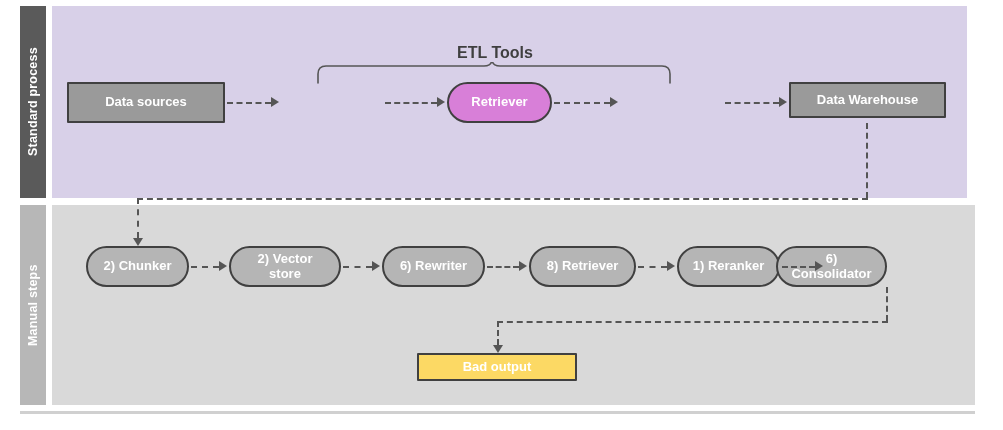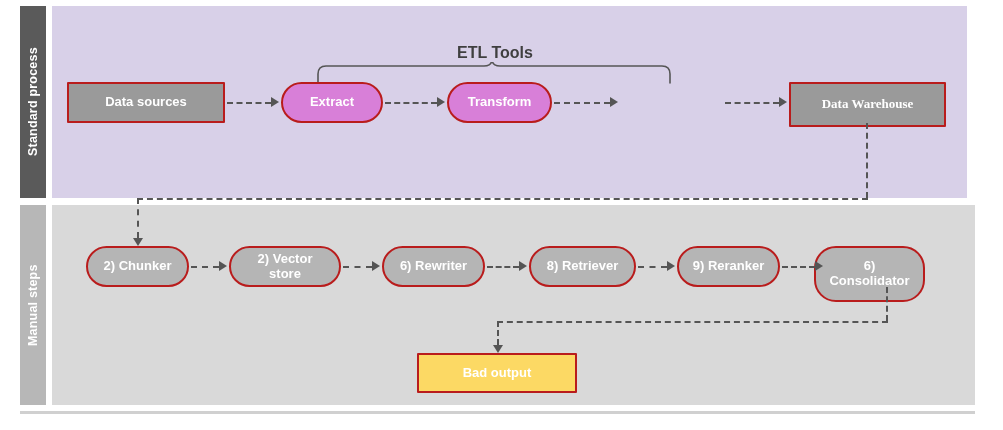--- a/index.html
+++ b/index.html
@@ -18,21 +18,21 @@
   #lane-bottom-label{left:20px;top:205px;width:26px;height:200px;background:#b7b7b7;}
   #lane-top-body{position:absolute;left:52px;top:6px;width:915px;height:192px;background:#d8d0e8;}
   #lane-bottom-body{position:absolute;left:52px;top:205px;width:923px;height:200px;background:#d9d9d9;}
   #bottom-rule{position:absolute;left:20px;top:411px;width:955px;height:3px;background:#d0d0d0;}
 
   
   .node{
     position:absolute;box-sizing:border-box;
     display:flex;align-items:center;justify-content:center;text-align:center;
     color:#ffffff;font-weight:bold;font-size:13px;line-height:1.15;
-    border:2px solid #b91c1c;
+    border:2px solid #404040;
   }
   .rect{border-radius:1px;}
   .pill{border-radius:22px;}
   .grey{background:#9a9a9a;}
   .pink{background:#d87fd8;}
   .mgrey{background:#b5b5b5;}
   .yellow{background:#fcd964;}
 
   
   .hline{position:absolute;height:0;border-top:2px dashed #555;}
@@ -70,26 +70,25 @@
   <div id="bottom-rule"></div>
 
   <div id="etl-caption">ETL Tools</div>
 
   <svg id="etl-brace" width="356" height="22" viewBox="0 0 356 22">
     <path d="M2,21 L2,12 Q2,4 10,4 L168,4 Q176,4 176,-3 Q176,4 184,4 L346,4 Q354,4 354,12 L354,21" fill="none" stroke="#555555" stroke-width="1.6" stroke-linecap="round"></path>
   </svg>
 
   <div class="node rect grey" style="left:67px;top:82px;width:158px;height:41px;">Data sources</div>
 
-  <div class="node pill pink" style="left:281px;top:82px;width:102px;height:41px;">Extract</div>
 
-  <div class="node pill pink" style="left:447px;top:82px;width:105px;height:41px;">Transform</div>
+  <div class="node pill pink" style="left:447px;top:82px;width:105px;height:41px;">Retriever</div>
 
 
-  <div class="node rect grey" style="left:789px;top:82px;width:157px;height:45px;font-family:Liberation Serif, serif;">Data Warehouse</div>
+  <div class="node rect grey" style="left:789px;top:82px;width:157px;height:36px;">Data Warehouse</div>
 
   <div class="hline" style="left:227px;top:102px;width:44px;"></div>
   <div class="arrow-r" style="left:271px;top:97px;"></div>
 
   <div class="hline" style="left:385px;top:102px;width:52px;"></div>
   <div class="arrow-r" style="left:437px;top:97px;"></div>
 
   <div class="hline" style="left:554px;top:102px;width:56px;"></div>
   <div class="arrow-r" style="left:610px;top:97px;"></div>
 
@@ -102,23 +101,23 @@
   <div class="arrow-d" style="left:133px;top:238px;"></div>
 
   <div class="node pill mgrey" style="left:86px;top:246px;width:103px;height:41px;">2) Chunker</div>
 
   <div class="node pill mgrey" style="left:229px;top:246px;width:112px;height:41px;padding:4px 14px;">2) Vector store</div>
 
   <div class="node pill mgrey" style="left:382px;top:246px;width:103px;height:41px;">6) Rewriter</div>
 
   <div class="node pill mgrey" style="left:529px;top:246px;width:107px;height:41px;">8) Retriever</div>
 
-  <div class="node pill mgrey" style="left:677px;top:246px;width:103px;height:41px;">9) Reranker</div>
+  <div class="node pill mgrey" style="left:677px;top:246px;width:103px;height:41px;">1) Reranker</div>
 
-  <div class="node pill mgrey" style="left:814px;top:246px;width:111px;height:56px;padding:0 10px;">6) Consolidator</div>
+  <div class="node pill mgrey" style="left:776px;top:246px;width:111px;height:41px;padding:0 10px;">6) Consolidator</div>
 
   <div class="hline" style="left:191px;top:266px;width:28px;"></div>
   <div class="arrow-r" style="left:219px;top:261px;"></div>
 
   <div class="hline" style="left:343px;top:266px;width:29px;"></div>
   <div class="arrow-r" style="left:372px;top:261px;"></div>
 
   <div class="hline" style="left:487px;top:266px;width:32px;"></div>
   <div class="arrow-r" style="left:519px;top:261px;"></div>
 
@@ -126,15 +125,15 @@
   <div class="arrow-r" style="left:667px;top:261px;"></div>
 
   <div class="hline" style="left:782px;top:266px;width:33px;"></div>
   <div class="arrow-r" style="left:815px;top:261px;"></div>
 
   <div class="vline" style="left:886px;top:287px;height:34px;"></div>
   <div class="hline" style="left:497px;top:321px;width:391px;"></div>
   <div class="vline" style="left:497px;top:321px;height:24px;"></div>
   <div class="arrow-d" style="left:493px;top:345px;"></div>
 
-  <div class="node rect yellow" style="left:417px;top:353px;width:160px;height:40px;">Bad output</div>
+  <div class="node rect yellow" style="left:417px;top:353px;width:160px;height:28px;">Bad output</div>
 
 </div>
 
 </body></html>

